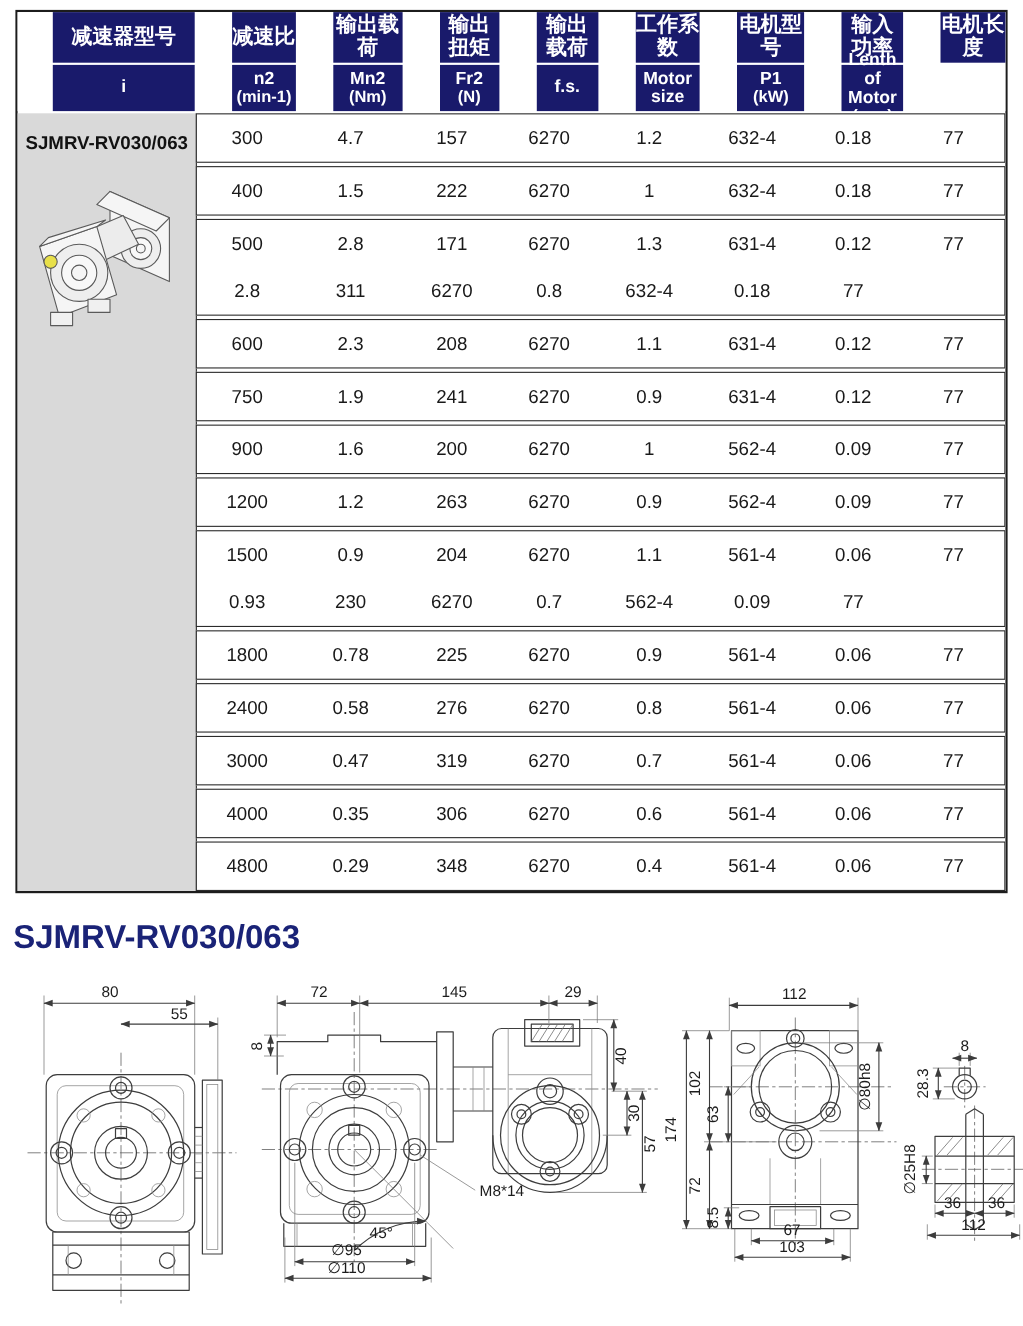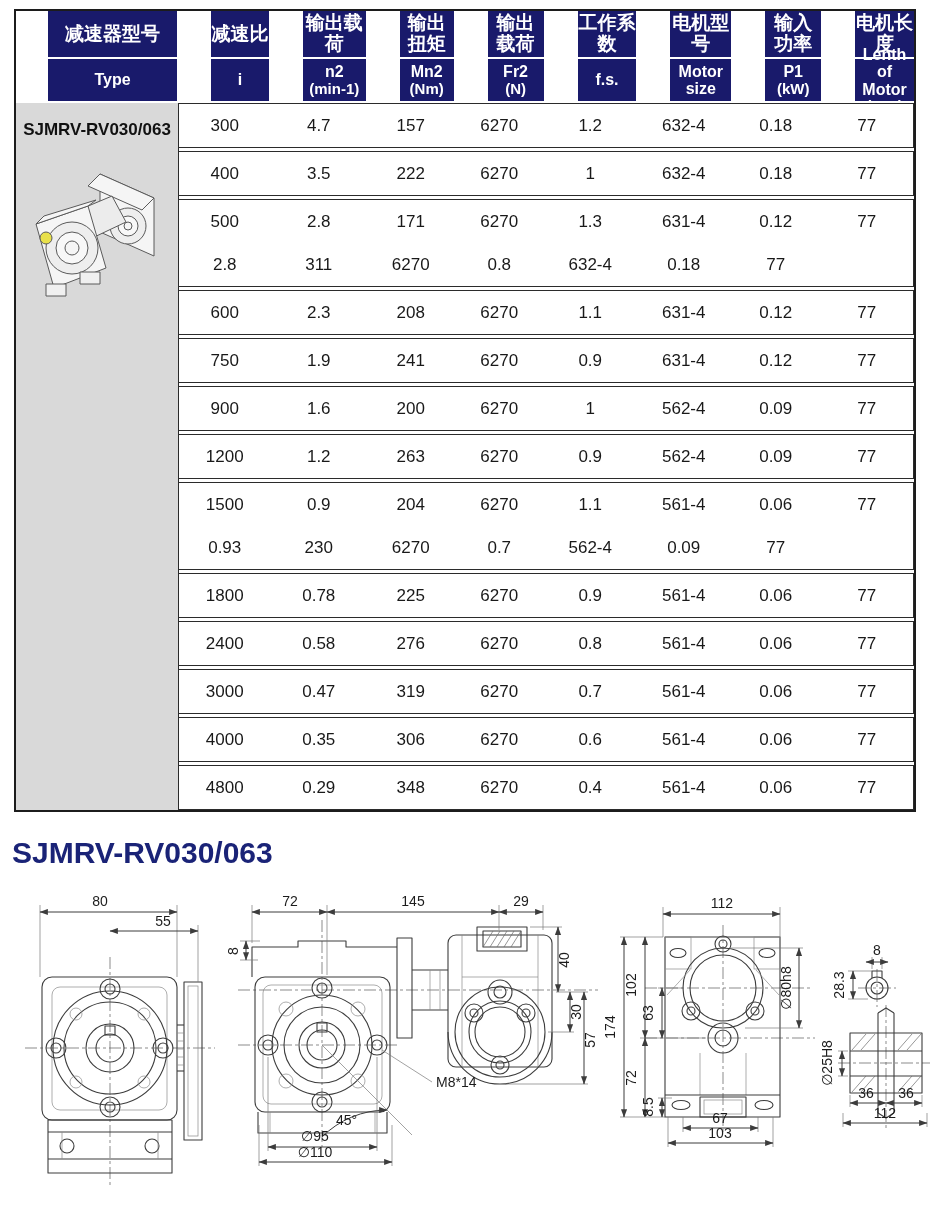--- a/index.html
+++ b/index.html
@@ -83,23 +83,20 @@
     <div class="hcell">
         <span class="cn">电机型号</span>
       </div>
     <div class="hcell">
         <span class="cn">输入功率</span>
       </div>
     <div class="hcell">
         <span class="cn">电机长度</span>
       </div>
 
-    <div class="hcell">
-        <span class="en">Type</span>
-      </div>
     <div class="hcell">
         <span class="en">i</span>
       </div>
     <div class="hcell">
         <span class="en">n2</span>
         <span class="en2">(min-1)</span>
       </div>
     <div class="hcell">
         <span class="en">Mn2</span>
         <span class="en2">(Nm)</span>
@@ -153,21 +150,21 @@
           <div class="cell">4.7</div>
           <div class="cell">157</div>
           <div class="cell">6270</div>
           <div class="cell">1.2</div>
           <div class="cell">632-4</div>
           <div class="cell">0.18</div>
           <div class="cell">77</div>
         </div>
         <div class="group">
           <div class="cell i-cell">400</div>
-          <div class="cell">3.5</div>
+          <div class="cell">1.5</div>
           <div class="cell">222</div>
           <div class="cell">6270</div>
           <div class="cell">1</div>
           <div class="cell">632-4</div>
           <div class="cell">0.18</div>
           <div class="cell">77</div>
         </div>
         <div class="group">
           <div class="cell i-cell">500</div>
           <div class="cell">2.8</div>

